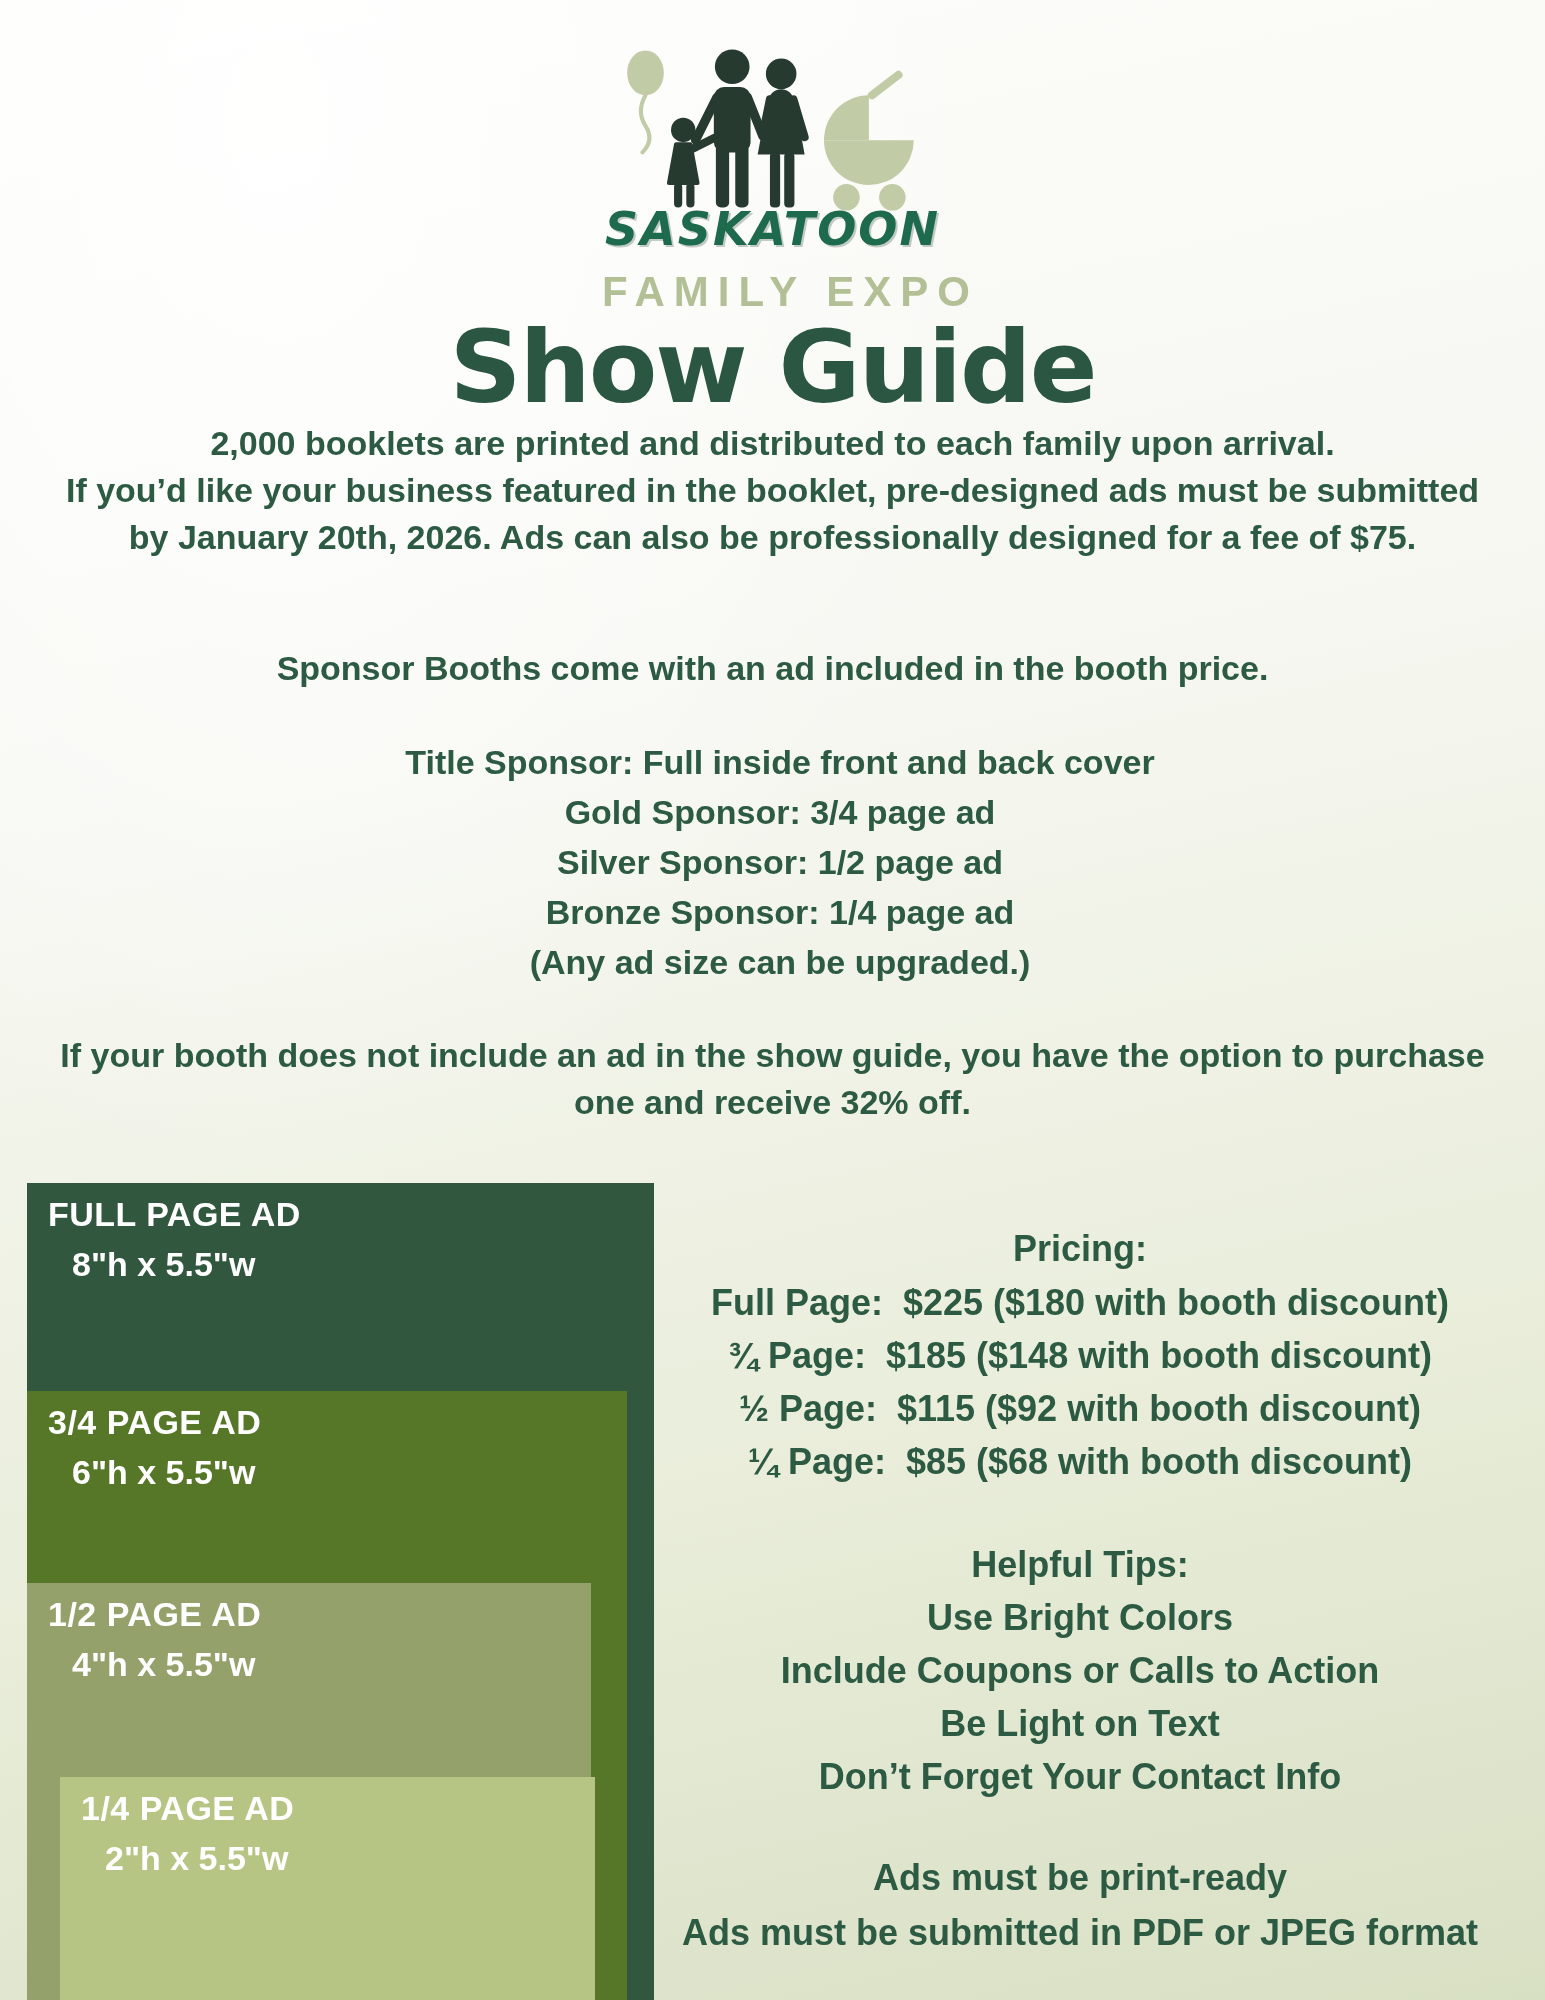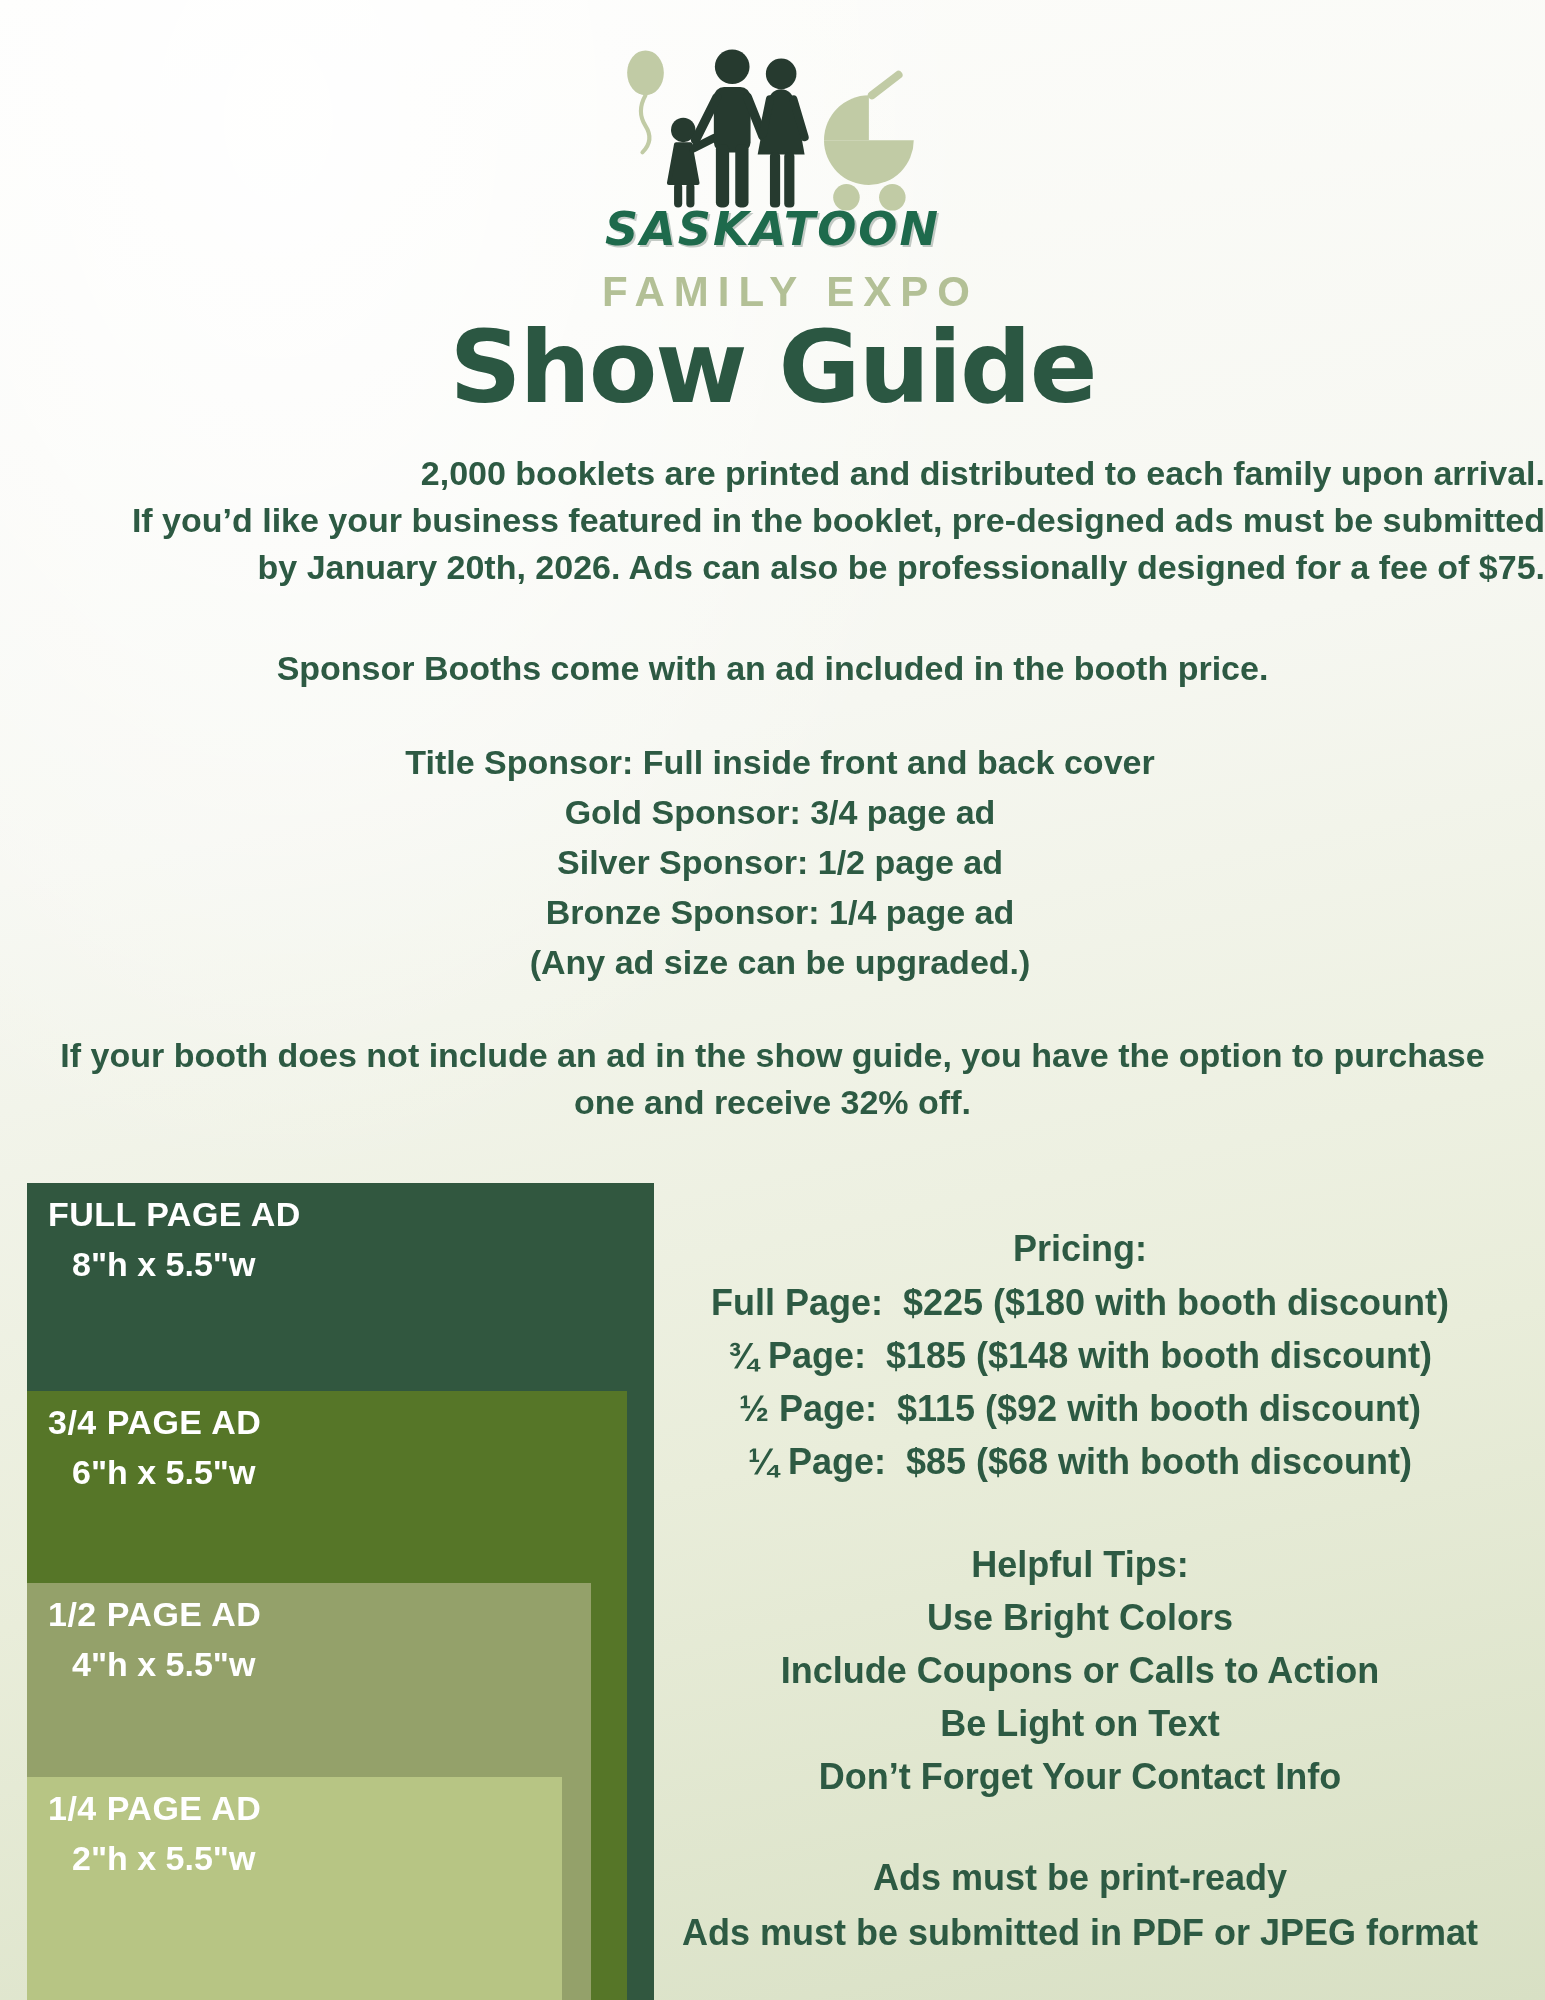--- a/index.html
+++ b/index.html
@@ -14,34 +14,34 @@
   .brand-top{
     top:202px;font-family:"DejaVu Sans",sans-serif;font-style:italic;font-size:46px;
     color:#1e6a4c;letter-spacing:2px;text-shadow:2px 2px 0 rgba(26,56,42,.25);
   }
   .brand-bottom{top:268px;font-size:42px;color:#b3c096;letter-spacing:9px;margin-left:36px;}
   .title{
     top:318px;font-family:"DejaVu Sans",sans-serif;font-size:100px;line-height:1.0;
     letter-spacing:-2px;color:#2b5742;text-shadow:1px 2px 0 rgba(255,255,255,.45);
   }
   .bodyline{font-size:34px;line-height:47px;white-space:pre-wrap;}
-  .intro{top:450px;text-align:right;}
+  .intro{top:420px;}
   .sponsor-lead{top:645px;}
   .tiers{top:737px;}
   .tiers div{line-height:50px;font-size:34px;white-space:pre-wrap;padding-left:15px;}
   .offer{top:1032px;}
   .logo-icon{position:absolute;top:42px;left:50%;margin-left:-153px;}
   
   .adbox{position:absolute;left:27px;}
   .adbox .lbl{position:absolute;top:12px;left:21px;color:#ffffff;font-size:34px;letter-spacing:.5px;}
   .adbox .dim{position:absolute;top:62px;left:45px;color:#ffffff;font-size:34px;}
   .box-full{top:1183px;width:627px;height:817px;}
   .box-34{top:1391px;width:600px;height:609px;}
   .box-12{top:1583px;width:564px;height:417px;}
-  .box-14{top:1777px;width:535px;height:223px;}
+  .box-14{top:1777px;width:535px;height:223px;margin-left:33px;}
   
   .rcol{position:absolute;left:645px;width:870px;text-align:center;}
   .rcol div{font-size:36px;line-height:53px;white-space:pre-wrap;}
   .pricing-head{top:1222px;}
   .pricing-items{top:1276px;}
   .tips{top:1538px;}
   .submission{top:1850px;}
   .submission div{line-height:55px;}
 </style>
 </head>

